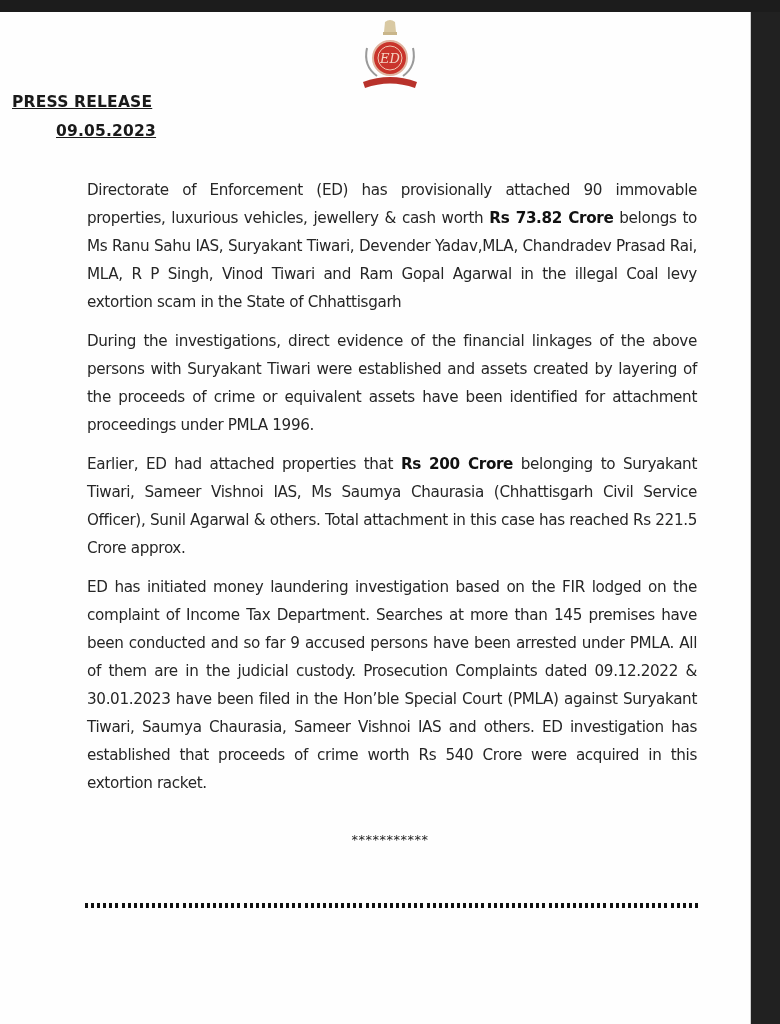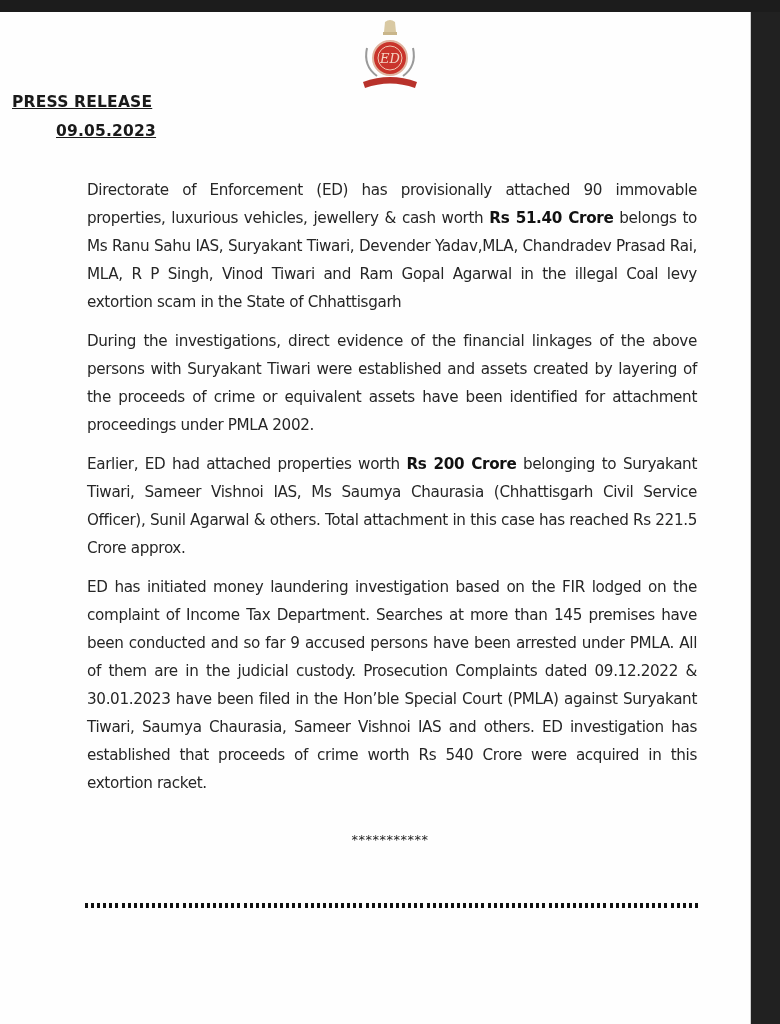--- a/index.html
+++ b/index.html
@@ -57,20 +57,20 @@
   <circle cx="35" cy="40" r="12" fill="none" stroke="#f2c9b5" stroke-width="1"></circle>
   <text x="35" y="45" text-anchor="middle" font-family="DejaVu Serif, serif" font-style="italic" font-size="13" fill="#f4d3c2">ED</text>
 
   <path d="M8 64 Q35 54 62 64 L60 70 Q35 61 10 70 Z" fill="#b8322b"></path>
 </svg>
 
 <div class="title t1">PRESS RELEASE</div>
 <div class="title t2">09.05.2023</div>
 
 <div class="body">
-  <p><span>Directorate of Enforcement (ED) has provisionally attached 90 immovable properties, luxurious vehicles, jewellery &amp; cash worth </span><b>Rs 51.40 Crore</b><span> belongs to Ms Ranu Sahu IAS, Suryakant Tiwari, Devender Yadav,MLA,  Chandradev Prasad Rai, MLA,  R P Singh, Vinod Tiwari and Ram Gopal Agarwal in the illegal Coal levy extortion scam in the State of Chhattisgarh</span></p>
-  <p><span>During the investigations, direct evidence of the financial linkages of the above persons with Suryakant Tiwari were established and assets created by layering of the proceeds of crime or equivalent assets have been identified for attachment proceedings under PMLA 2002.</span></p>
-  <p><span>Earlier, ED had attached properties worth </span><b>Rs 200 Crore</b><span> belonging to Suryakant Tiwari, Sameer Vishnoi IAS, Ms Saumya Chaurasia (Chhattisgarh Civil Service Officer), Sunil Agarwal &amp; others. Total attachment in this case has reached Rs 221.5 Crore approx.</span></p>
+  <p><span>Directorate of Enforcement (ED) has provisionally attached 90 immovable properties, luxurious vehicles, jewellery &amp; cash worth </span><b>Rs 73.82 Crore</b><span> belongs to Ms Ranu Sahu IAS, Suryakant Tiwari, Devender Yadav,MLA,  Chandradev Prasad Rai, MLA,  R P Singh, Vinod Tiwari and Ram Gopal Agarwal in the illegal Coal levy extortion scam in the State of Chhattisgarh</span></p>
+  <p><span>During the investigations, direct evidence of the financial linkages of the above persons with Suryakant Tiwari were established and assets created by layering of the proceeds of crime or equivalent assets have been identified for attachment proceedings under PMLA 1996.</span></p>
+  <p><span>Earlier, ED had attached properties that </span><b>Rs 200 Crore</b><span> belonging to Suryakant Tiwari, Sameer Vishnoi IAS, Ms Saumya Chaurasia (Chhattisgarh Civil Service Officer), Sunil Agarwal &amp; others. Total attachment in this case has reached Rs 221.5 Crore approx.</span></p>
   <p><span>ED has initiated money laundering investigation based on the FIR lodged on the complaint of Income Tax Department. Searches at more than 145 premises have been conducted and so far 9 accused persons have been arrested under PMLA. All of them are in the judicial custody. Prosecution Complaints dated 09.12.2022 &amp; 30.01.2023 have been filed in the Hon’ble Special Court (PMLA) against Suryakant Tiwari, Saumya Chaurasia, Sameer Vishnoi IAS and others. ED investigation has established that proceeds of crime worth Rs 540 Crore were acquired in this extortion racket.</span></p>
 </div>
 
 <div class="stars">***********</div>
 <div class="dots"></div>
 
 </body></html>

